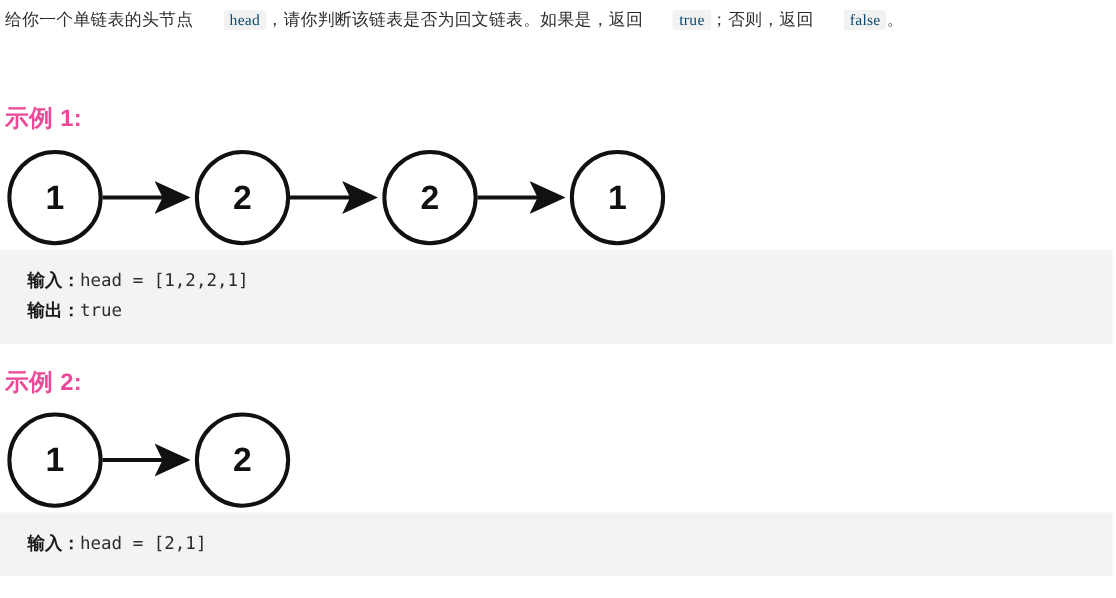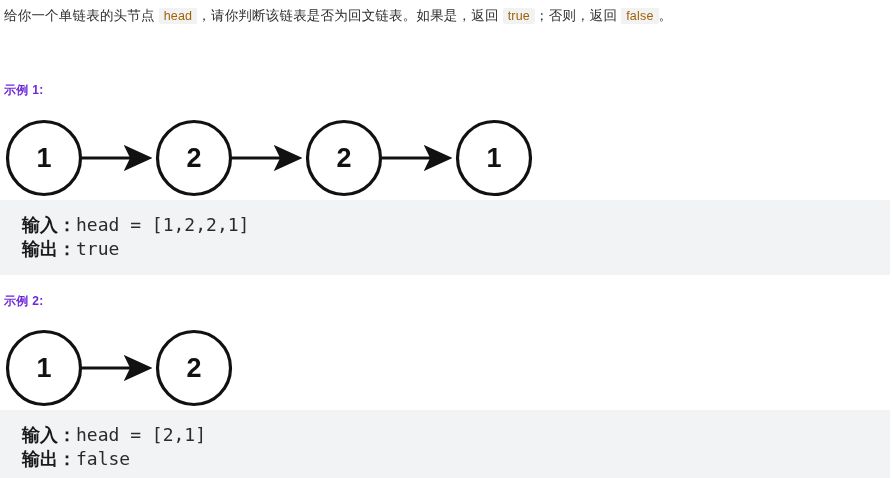--- a/index.html
+++ b/index.html
@@ -28,35 +28,36 @@
     top: 5px;
     width: 885px;
     font-size: 13.5px;
     line-height: 21px;
     color: #2d2d2d;
     white-space: nowrap;
     letter-spacing: 0.2px;
   }
   .intro .zh { font-family: "DejaVu Sans", "Liberation Sans", sans-serif; margin-top: 16px; }
   code.inline {
-    font-family: Liberation Sans, sans-serif;
+    font-family: Liberation Serif, serif;
     background: #f2f2f2;
-    color: #a16207;
+    color: #0c4a6e;
     font-size: 12.5px;
     padding: 1px 5px;
     border-radius: 2px;
+    margin-left: 20px;
   }
 
   
   .ex-head {
     position: absolute;
     left: 4px;
-    font-size: 12px;
+    font-size: 19px;
     font-weight: bold;
-    color: #6d28d9;
+    color: #ec4899;
     letter-spacing: 0.3px;
   }
   .ex-head-1 { top: 82px; }
   .ex-head-2 { top: 293px; text-align: right; }
 
   
   .diagram {
     position: absolute;
     left: 0;
   }
@@ -69,21 +70,21 @@
     left: 0;
     width: 890px;
     background: #f2f3f5;
     box-sizing: border-box;
     padding: 13px 0 14px 22px;
   }
   .codeblock-1 { top: 200px; }
   .codeblock-2 { top: 410px; }
   .codeline {
     font-family: "DejaVu Sans Mono", "Liberation Mono", monospace;
-    font-size: 18px;
+    font-size: 14px;
     line-height: 24px;
     color: #2b2b2b;
     white-space: pre;
   }
   .codeline .label {
     font-family: "DejaVu Sans", "Liberation Sans", sans-serif;
     font-weight: bold;
     color: #1a1a1a;
   }
 </style>
@@ -152,16 +153,15 @@
         <text x="44" y="46" text-anchor="middle" dominant-baseline="central" font-family="Liberation Sans, DejaVu Sans, sans-serif" font-size="27" font-weight="bold" fill="#111111">1</text>
 
         <circle cx="194" cy="46" r="36.5" fill="#ffffff" stroke="#111111" stroke-width="3.2"></circle>
         <text x="194" y="46" text-anchor="middle" dominant-baseline="central" font-family="Liberation Sans, DejaVu Sans, sans-serif" font-size="27" font-weight="bold" fill="#111111">2</text>
       </g>
     </svg>
   </div>
 
   <div class="codeblock codeblock-2">
     <div class="codeline"><span class="label">输入：</span><span>head = [2,1]</span></div>
-    <div class="codeline"><span class="label">输出：</span><span>false</span></div>
   </div>
 
 </div>
 
 </body></html>

